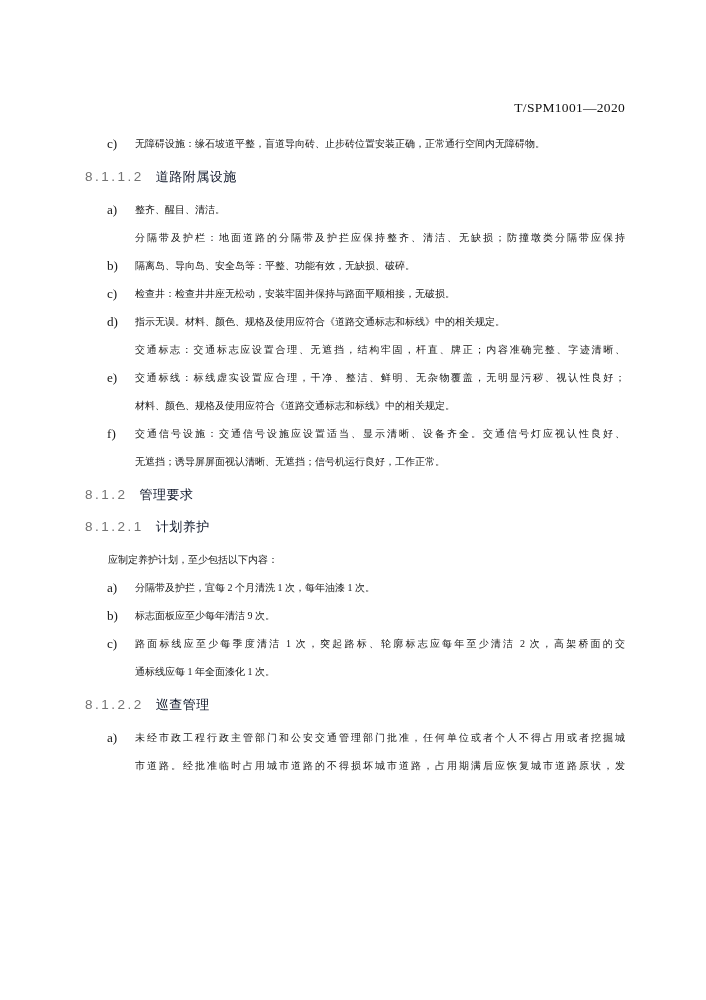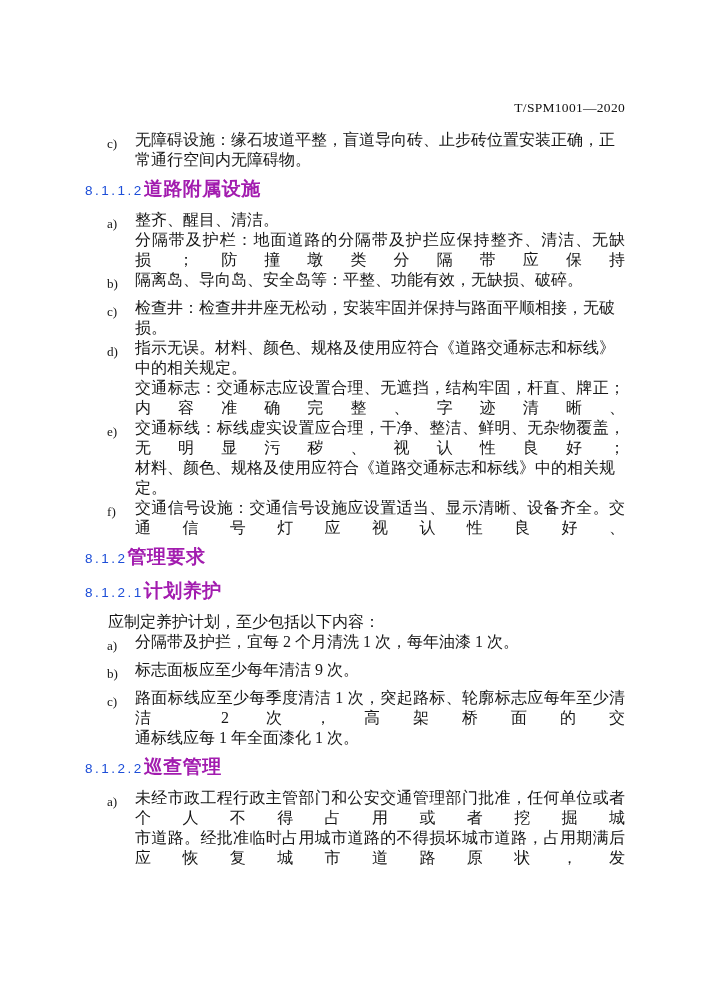--- a/index.html
+++ b/index.html
@@ -24,45 +24,46 @@
   .doc-header {
     text-align: right;
     font-size: 13.5px;
     line-height: 20px;
     letter-spacing: 0.3px;
     margin-bottom: 12px;
     color: #111;
   }
   .block { margin: 0; }
   .line {
-    line-height: 20px;
-    font-size: 16px;
+    line-height: 28px;
+    font-size: 10px;
     white-space: normal;
   }
   .fill {
     text-align: justify;
     text-align-last: justify;
   }
   .heading {
     display: flex;
     align-items: baseline;
     line-height: 26px;
     margin: 6px 0;
     font-family: "Liberation Sans", "DejaVu Sans", sans-serif;
   }
   .heading .num {
     font-size: 13.5px;
     letter-spacing: 2.5px;
-    color: #1d4ed8;
+    color: #737373;
+    margin-right: 12px;
     white-space: nowrap;
   }
   .heading .ttl {
-    font-size: 19px;
-    font-weight: 700;
-    color: #a21caf;
+    font-size: 13px;
+    font-weight: 400;
+    color: #0f172a;
     letter-spacing: 0.5px;
   }
   .list-item {
     display: flex;
     padding-left: 22px;
   }
   .list-item .marker {
     flex: 0 0 28px;
     width: 28px;
     line-height: 28px;
@@ -121,20 +122,21 @@
         <div class="marker">e)</div>
         <div class="itext">
           <div class="line fill">交通标线：标线虚实设置应合理，干净、整洁、鲜明、无杂物覆盖，无明显污秽、视认性良好；</div>
           <div class="line">材料、颜色、规格及使用应符合《道路交通标志和标线》中的相关规定。</div>
         </div>
       </div>
       <div class="block list-item">
         <div class="marker">f)</div>
         <div class="itext">
           <div class="line fill">交通信号设施：交通信号设施应设置适当、显示清晰、设备齐全。交通信号灯应视认性良好、</div>
+          <div class="line">无遮挡；诱导屏屏面视认清晰、无遮挡；信号机运行良好，工作正常。</div>
         </div>
       </div>
       <div class="block heading">
         <div class="num">8.1.2</div>
         <div class="ttl">管理要求</div>
       </div>
       <div class="block heading">
         <div class="num">8.1.2.1</div>
         <div class="ttl">计划养护</div>
       </div>

